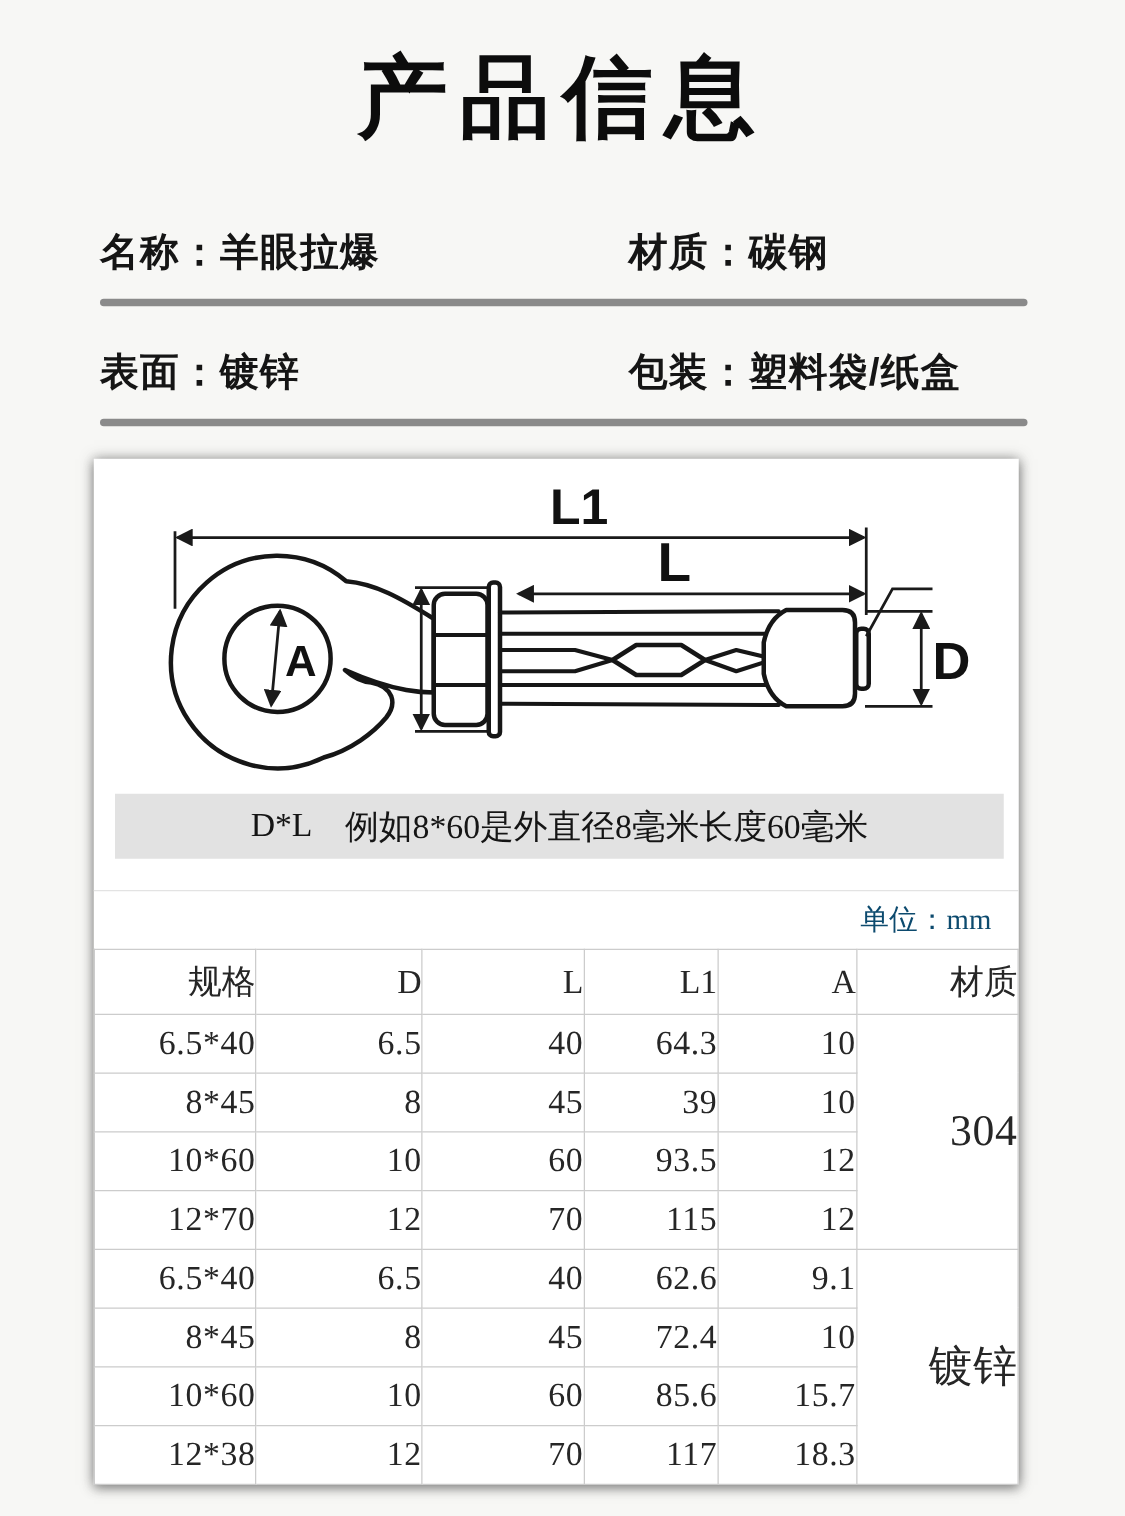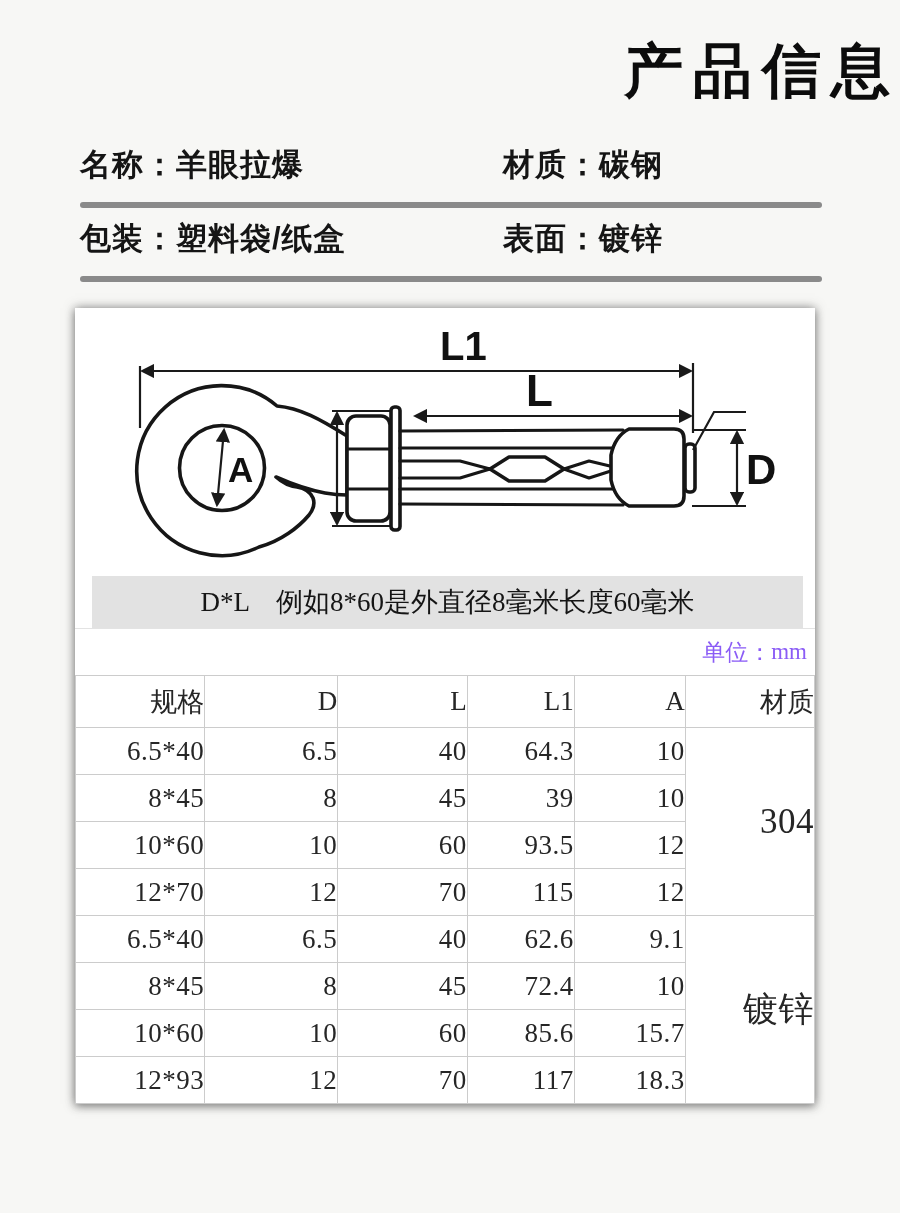--- a/index.html
+++ b/index.html
@@ -6,22 +6,22 @@
   body{
     width:900px;height:1213px;
     background:#f7f7f5;
     overflow:hidden;
     font-family:"Liberation Sans","DejaVu Sans",sans-serif;
     color:#121212;
   }
   
   .top{padding-top:38px;}
   .title{
-    text-align:right;
-    font-size:59px;font-weight:900;
+    text-align:center;
+    font-size:72px;font-weight:900;
     letter-spacing:10px;
     line-height:1.12;
     color:#0c0c0c;
     margin:0;
   }
   .subtitle{
     text-align:center;
     font-size:16px;font-weight:600;
     letter-spacing:7.5px;
     color:#d6d6d6;
@@ -30,20 +30,21 @@
   
   .info{margin:30px 78px 0 80px;}
   .info-row{
     display:grid;grid-template-columns:57% 43%;
     padding:10px 0 16px 0;
   }
   .info-item{
     font-size:31px;font-weight:600;
     letter-spacing:1px;color:#151515;
     white-space:nowrap;
+    margin-top:22px;
   }
   .sep{
     height:6px;background:#8a8a8a;
     border:none;border-radius:3px;margin:0;
   }
   
   .card{
     width:740px;margin:26px 0 0 75px;
     background:#ffffff;
     box-shadow:0 0 10px rgba(60,60,60,.55), 0 3px 8px rgba(60,60,60,.35);
@@ -53,25 +54,25 @@
   .notebar{
     margin:2px 12px 0 17px;height:52px;
     background:#e2e2e2;
     display:flex;align-items:center;justify-content:center;
     font-size:27px;font-weight:400;color:#151515;
     font-family:"Liberation Serif","DejaVu Serif",serif;
   }
   .notebar .gap{display:inline-block;width:26px;}
   .unitrow{
     border-top:1px solid #e3e3e3;
-    margin-top:0;height:46px;
+    margin-top:25px;height:46px;
     display:flex;align-items:center;justify-content:flex-end;
-    padding-right:8px;
+    padding-right:22px;
     font-family:"Liberation Serif","DejaVu Serif",serif;
-    font-size:23px;color:#8b5cf6;
+    font-size:23px;color:#0c4a6e;
   }
   
   table.spec{
     width:100%;border-collapse:collapse;table-layout:fixed;
     font-family:"Liberation Serif","DejaVu Serif",serif;
     color:#262626;text-align:right;
   }
   table.spec th,table.spec td{
     border:1px solid #cccccc;
     font-weight:400;padding:0;
@@ -92,22 +93,22 @@
   <h1 class="title">产品信息</h1>
 </div>
 
 <div class="info">
   <div class="info-row">
     <div class="info-item"><span>名称：</span><span>羊眼拉爆</span></div>
     <div class="info-item"><span>材质：</span><span>碳钢</span></div>
   </div>
   <hr class="sep">
   <div class="info-row">
+    <div class="info-item"><span>表面：</span><span>镀锌</span></div>
     <div class="info-item"><span>包装：</span><span>塑料袋/纸盒</span></div>
-    <div class="info-item"><span>表面：</span><span>镀锌</span></div>
   </div>
   <hr class="sep">
 </div>
 
 <div class="card">
 
   <svg class="diagram" viewBox="0 0 734 266">
     <defs>
       <marker id="ah" viewBox="0 0 10 10" refX="8.5" refY="5" markerWidth="6.5" markerHeight="6.5" orient="auto-start-reverse">
         <path d="M0,0 L10,5 L0,10 z" fill="#1a1a1a"></path>
@@ -261,21 +262,21 @@
           <td>10</td>
         </tr>
         <tr>
           <td>10*60</td>
           <td>10</td>
           <td>60</td>
           <td>85.6</td>
           <td>15.7</td>
         </tr>
         <tr>
-          <td>12*93</td>
+          <td>12*38</td>
           <td>12</td>
           <td>70</td>
           <td>117</td>
           <td>18.3</td>
         </tr>
       </tbody>
   </table>
 </div>
 
 </body></html>

